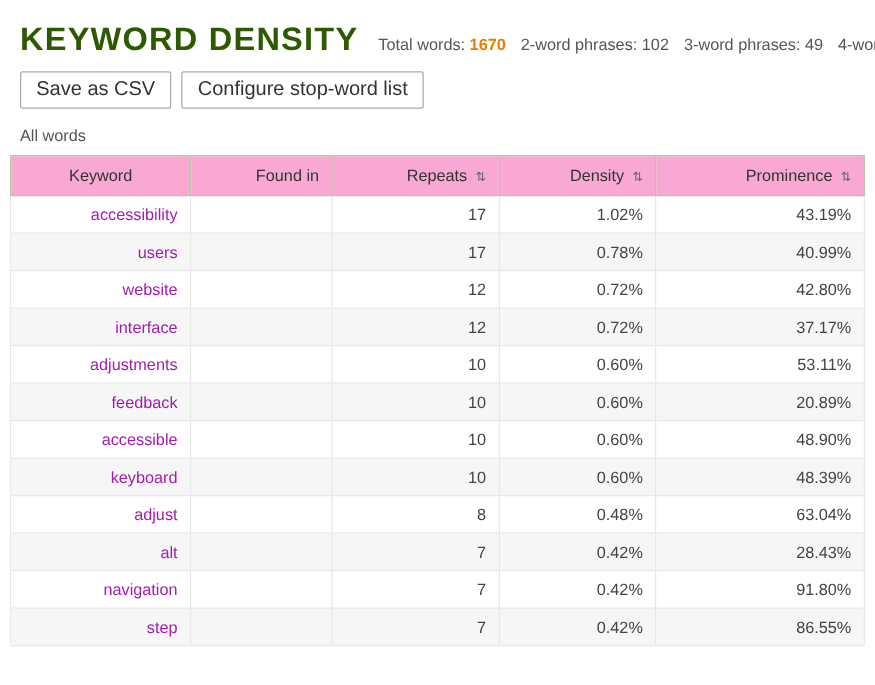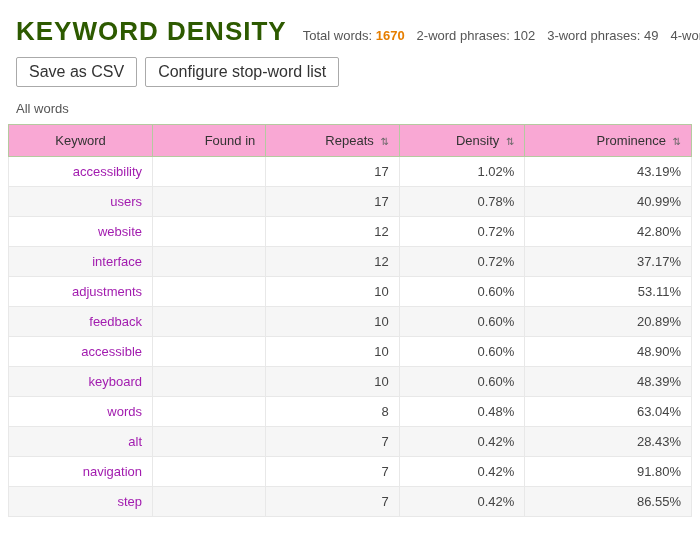--- a/index.html
+++ b/index.html
@@ -213,21 +213,21 @@
           <td>48.90%</td>
         </tr>
         <tr>
           <td class="keyword-cell">keyboard</td>
           <td class="found-in-cell"></td>
           <td>10</td>
           <td>0.60%</td>
           <td>48.39%</td>
         </tr>
         <tr>
-          <td class="keyword-cell">words</td>
+          <td class="keyword-cell">adjust</td>
           <td class="found-in-cell"></td>
           <td>8</td>
           <td>0.48%</td>
           <td>63.04%</td>
         </tr>
         <tr>
           <td class="keyword-cell">alt</td>
           <td class="found-in-cell"></td>
           <td>7</td>
           <td>0.42%</td>

